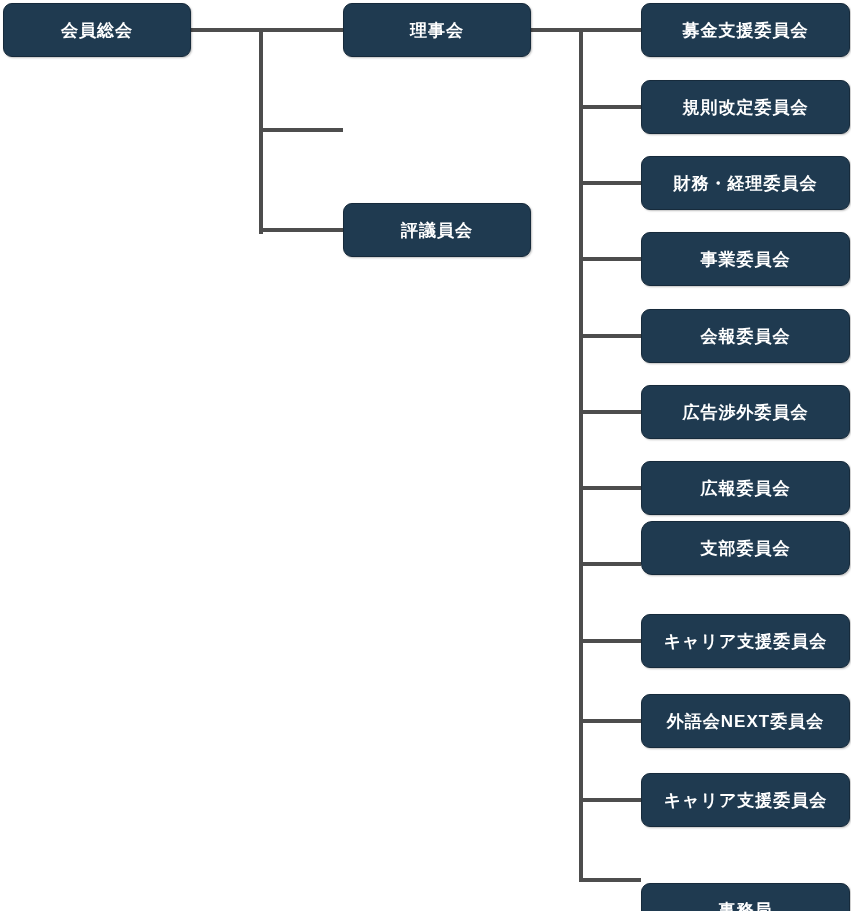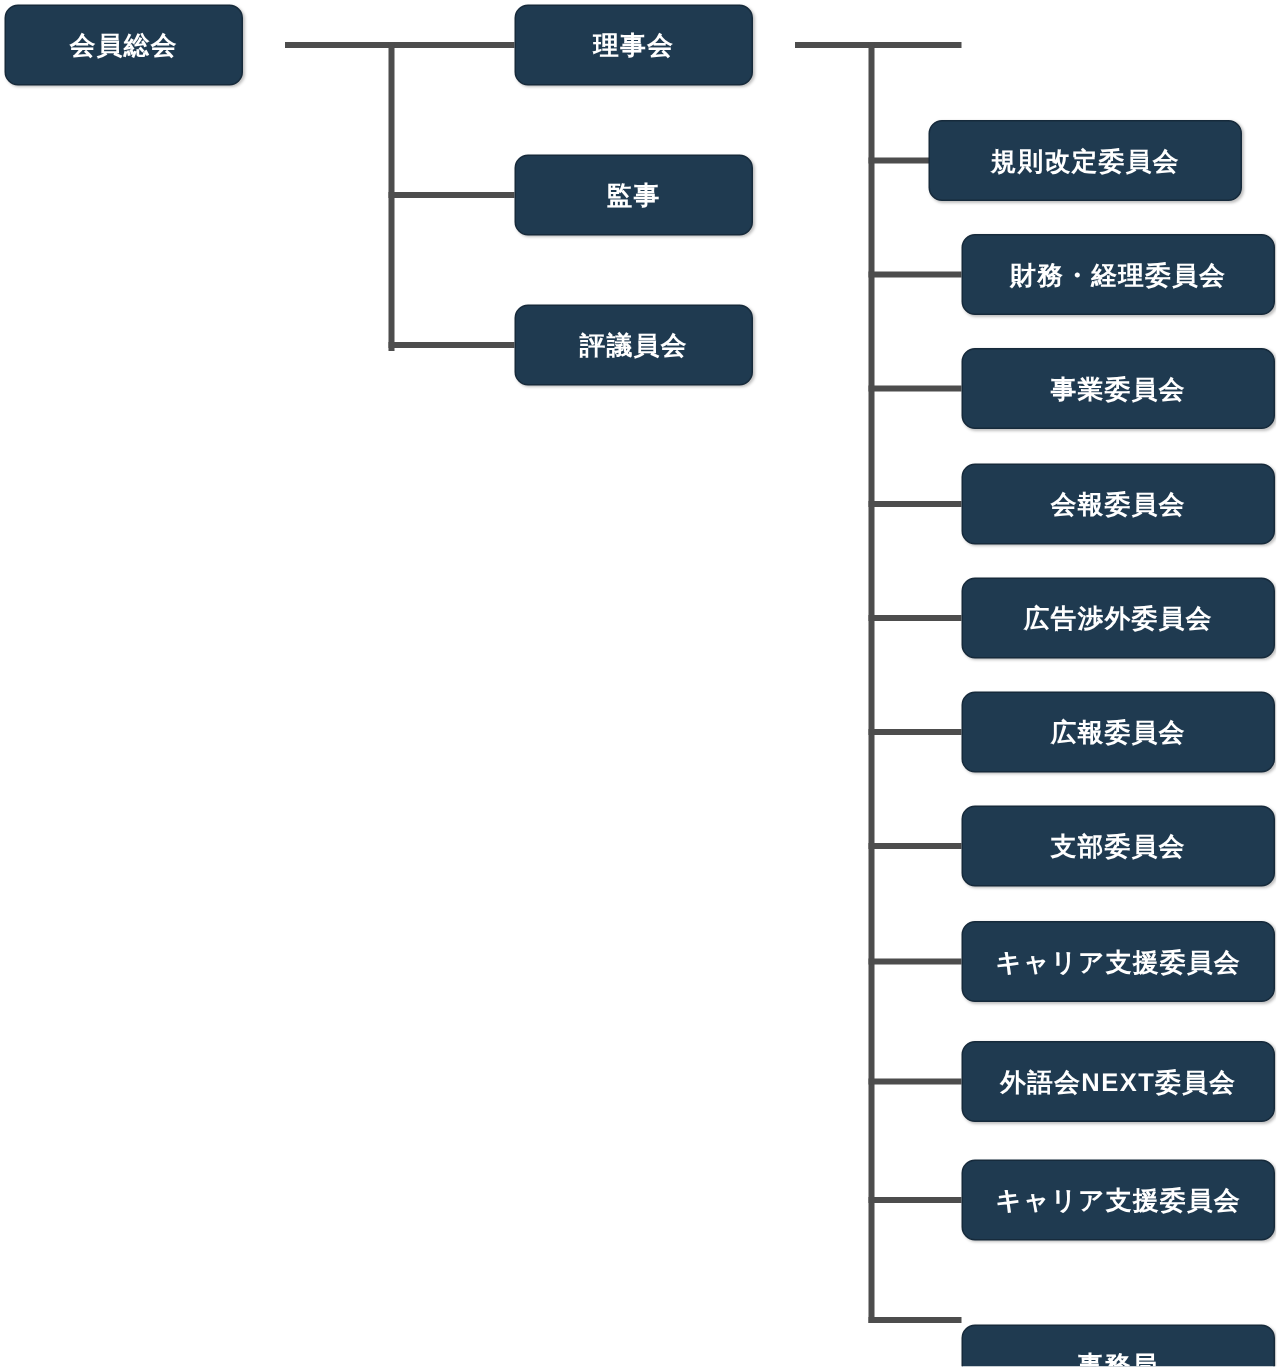--- a/index.html
+++ b/index.html
@@ -26,21 +26,21 @@
     display: flex;
     align-items: center;
     justify-content: center;
     color: #ffffff;
     font-weight: bold;
     font-size: 17px;
     letter-spacing: 1px;
     text-align: center;
     z-index: 2;
   }
-  .node.w-mid { width: 159px; align-items: center; }
+  .node.w-mid { width: 188px; align-items: center; }
   .node.w-right { width: 209px; }
   .line {
     position: absolute;
     background: #4d4d4d;
     z-index: 1;
   }
   .line.h { height: 4px; }
   .line.v { width: 4px; }
 </style>
 </head>
@@ -65,46 +65,46 @@
   <div class="line h" style="left:579px; top:719px; width:62px;"></div>
   <div class="line h" style="left:579px; top:798px; width:62px;"></div>
   <div class="line h" style="left:579px; top:878px; width:62px;"></div>
 
   <div class="node w-mid" style="left:3px; top:3px;">
     <span>会員総会</span>
   </div>
   <div class="node w-mid" style="left:343px; top:3px;">
     <span>理事会</span>
   </div>
-  <div class="node w-mid" style="left:343px; top:103px;">
-    <span>監事</span>
-  </div>
   <div class="node w-mid" style="left:343px; top:203px;">
     <span>評議員会</span>
   </div>
 
-  <div class="node w-right" style="left:619px; top:80px;">
+  <div class="node w-right" style="left:641px; top:3px;">
+    <span>募金支援委員会</span>
+  </div>
+  <div class="node w-right" style="left:641px; top:80px;">
     <span>規則改定委員会</span>
   </div>
   <div class="node w-right" style="left:641px; top:156px;">
     <span>財務・経理委員会</span>
   </div>
   <div class="node w-right" style="left:641px; top:232px;">
     <span>事業委員会</span>
   </div>
   <div class="node w-right" style="left:641px; top:309px;">
     <span>会報委員会</span>
   </div>
   <div class="node w-right" style="left:641px; top:385px;">
     <span>広告渉外委員会</span>
   </div>
   <div class="node w-right" style="left:641px; top:461px;">
     <span>広報委員会</span>
   </div>
-  <div class="node w-right" style="left:641px; top:537px;">
+  <div class="node w-right" style="left:641px; top:521px;border-radius:11px;">
     <span>支部委員会</span>
   </div>
   <div class="node w-right" style="left:641px; top:614px;">
     <span>キャリア支援委員会</span>
   </div>
   <div class="node w-right" style="left:641px; top:694px;">
     <span>外語会NEXT委員会</span>
   </div>
   <div class="node w-right" style="left:641px; top:773px;">
     <span>キャリア支援委員会</span>

